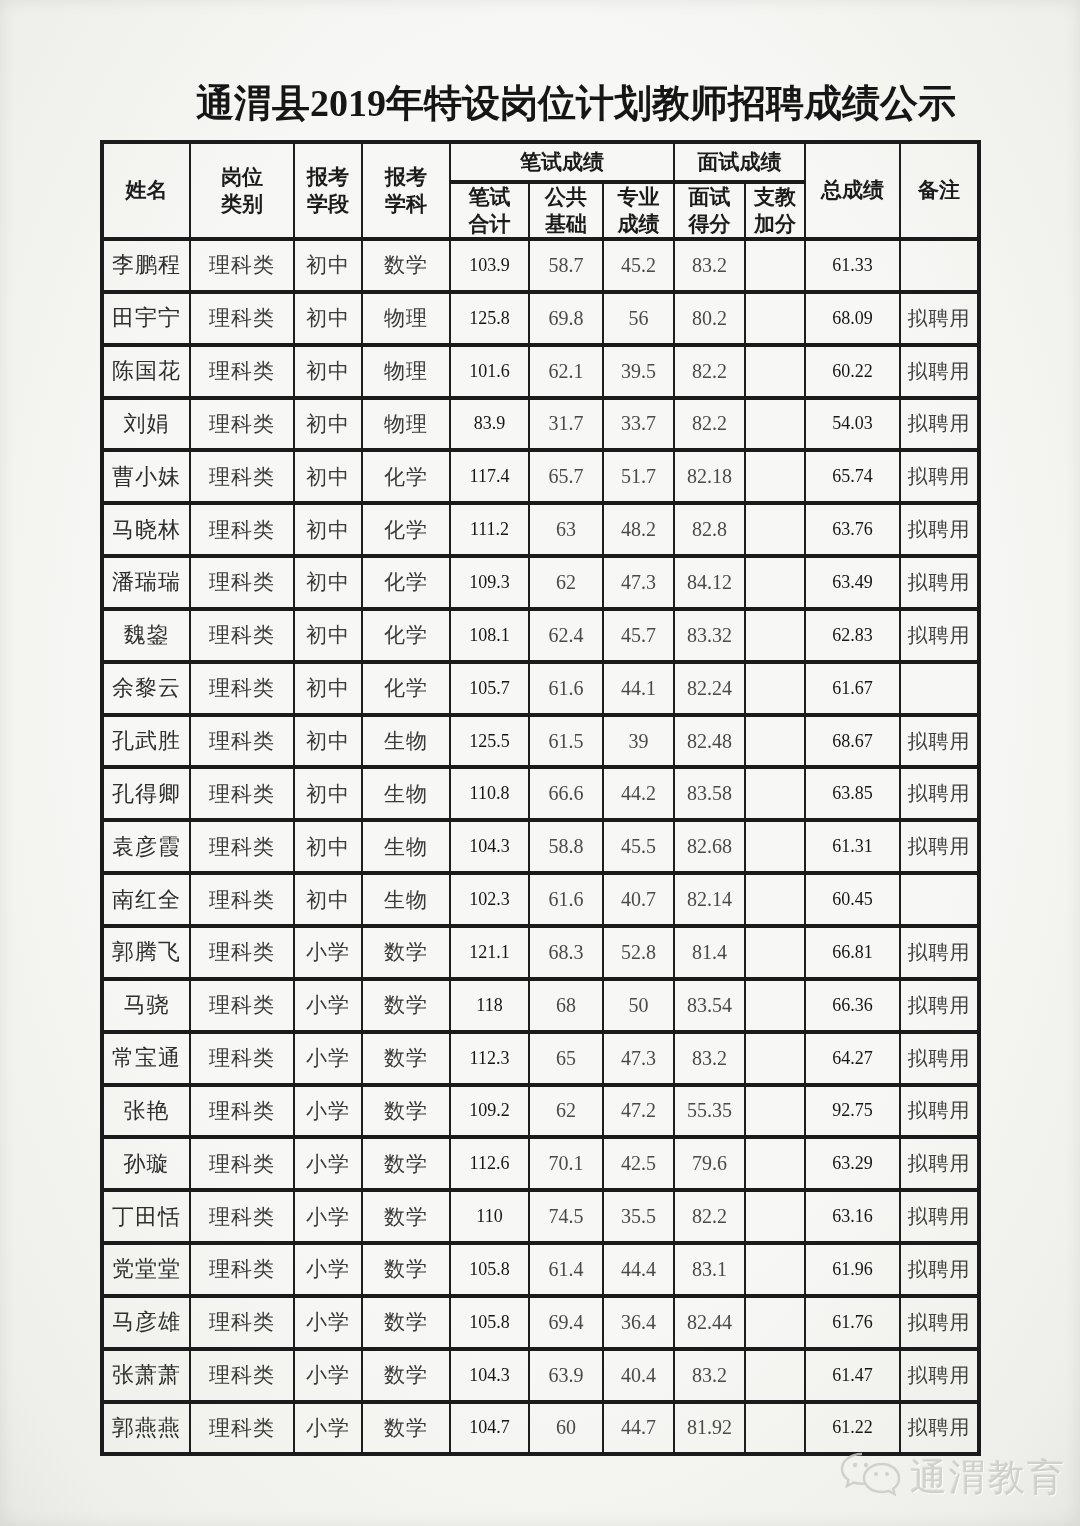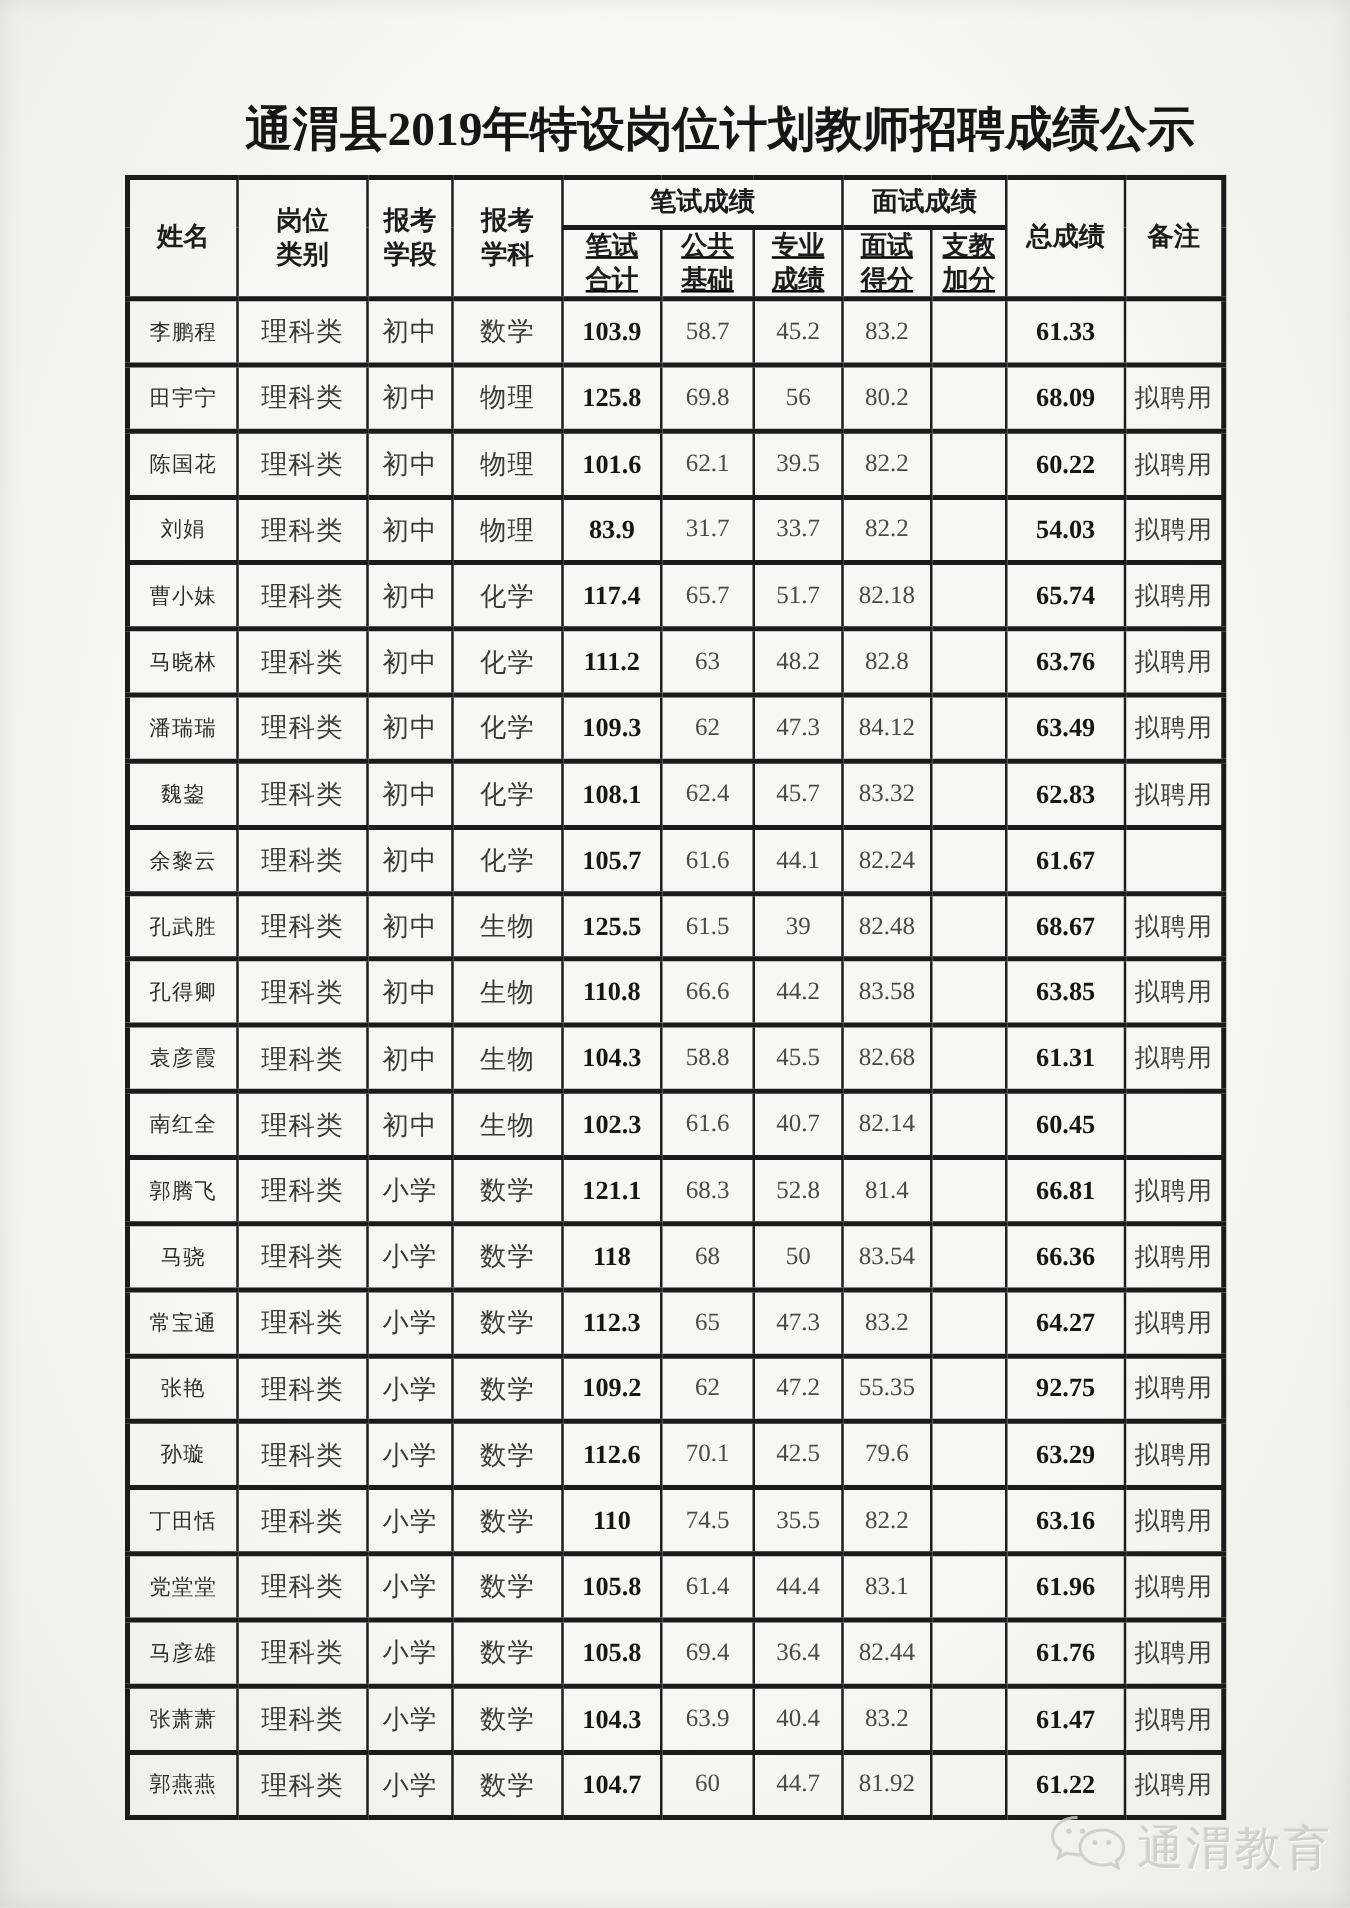--- a/index.html
+++ b/index.html
@@ -52,33 +52,33 @@
   }
   .score-table thead th {
     font-family: "Liberation Sans", "DejaVu Sans", sans-serif;
     font-weight: bold;
     color: #1c1c1c;
     font-size: 21px;
     line-height: 1.25;
     white-space: pre-line;
   }
   .score-table thead tr.group-row { height: 40px; }
-  .score-table thead tr.sub-row { height: 57px; text-decoration: underline; }
+  .score-table thead tr.sub-row { height: 57px; }
   .score-table tbody tr { height: 52.85px; }
   .score-table td {
     font-size: 20px;
     color: #4a4a48;
   }
-  .score-table td.c0 { font-size: 17px; color: #2e2e2c; letter-spacing: 1px; }
+  .score-table td.c0 { font-size: 22px; color: #2e2e2c; letter-spacing: 1px; }
   .score-table td.c1, .score-table td.c2, .score-table td.c3 {
     font-size: 21px; color: #3a3a38; letter-spacing: 1px;
   }
   .score-table td.c4, .score-table td.c9 {
-    font-weight: bold;
-    font-size: 21px;
+    font-weight: normal;
+    font-size: 18px;
     color: #161616;
   }
   .score-table td.c10 { font-size: 20px; color: #3f3f3d; letter-spacing: 1px; text-align: center; }
   .page-footer {
     position: absolute;
     top: 1464px;
     left: 0;
     width: 100%;
     text-align: center;
     font-size: 21px;

